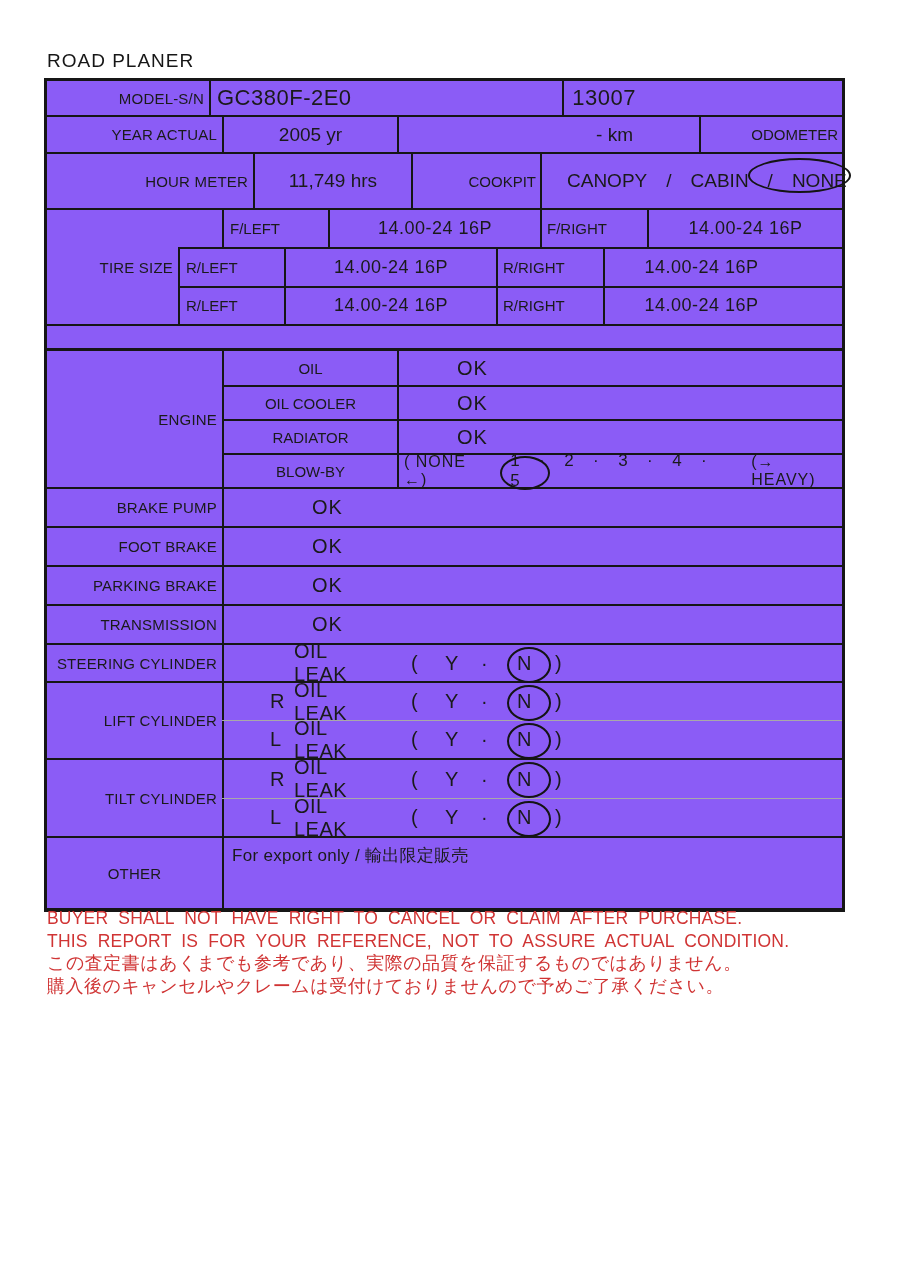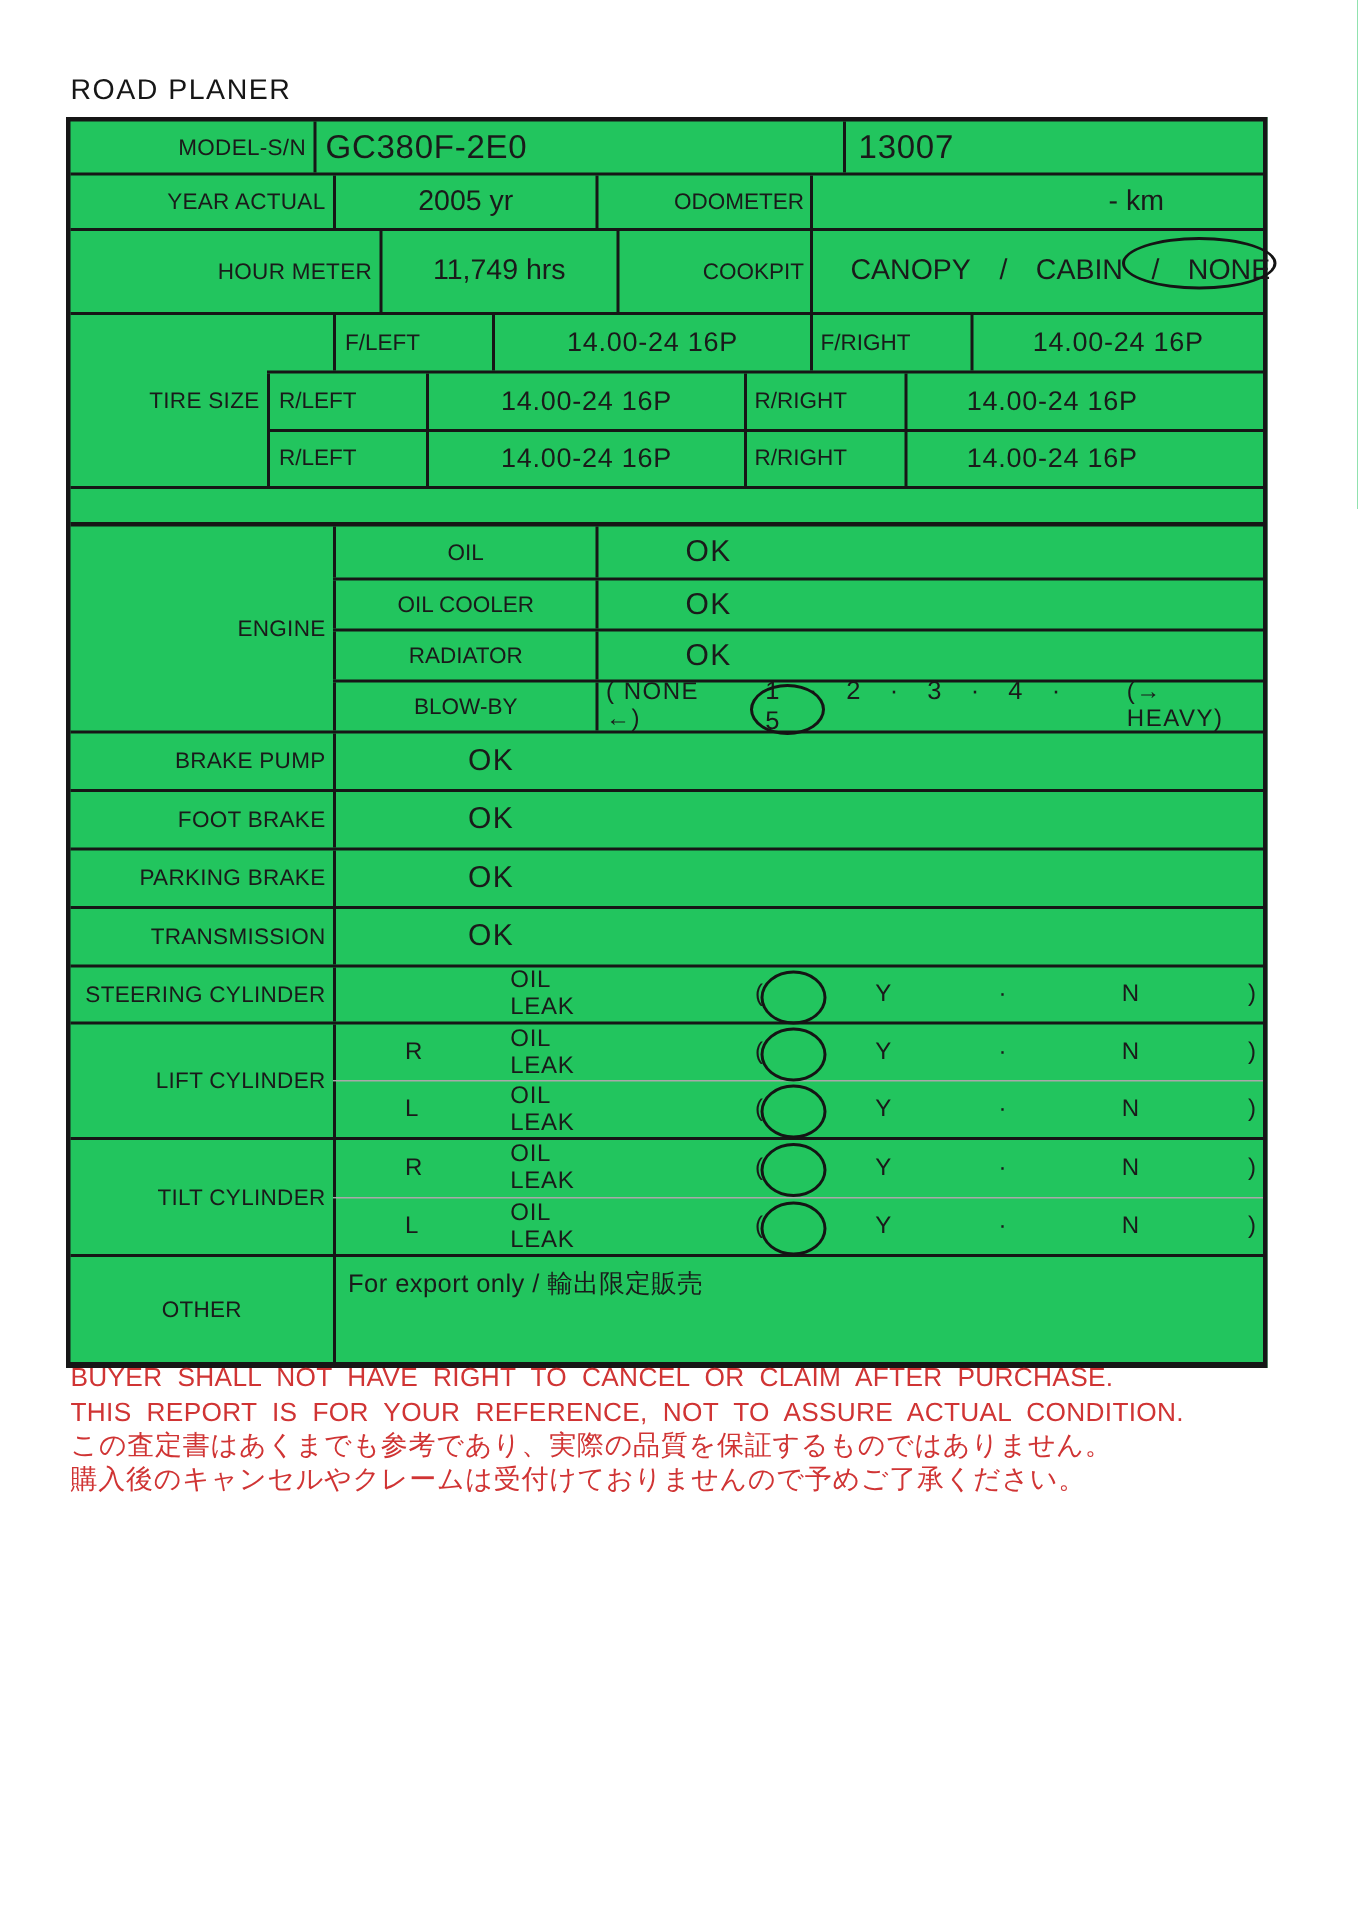--- a/index.html
+++ b/index.html
@@ -7,21 +7,21 @@
     width:905px;height:1280px;background:#ffffff;position:relative;
     font-family:"Liberation Sans", sans-serif;color:#1a1a1a;
     -webkit-font-smoothing:antialiased;overflow:hidden;
   }
   .page-title{
     position:absolute;left:47px;top:50px;font-size:19px;letter-spacing:1px;color:#161616;
   }
   
   .tbl{
     position:absolute;left:44px;top:78px;width:801px;box-sizing:border-box;
-    border:3px solid #161616;border-bottom-width:4px;background:#22c55e;
+    border:3px solid #161616;border-bottom-width:4px;background:#8b5cf6;
   }
   .row,.section{display:flex;box-sizing:border-box;border-top:2px solid #161616;}
   .row.first{border-top:none;}
   .c{box-sizing:border-box;border-left:2px solid #161616;display:flex;align-items:center;position:relative;overflow:visible;}
   .lab{
     width:175px;box-sizing:border-box;display:flex;align-items:center;justify-content:flex-end;
     padding-right:5px;font-size:15px;letter-spacing:0.2px;
   }
   .lab.center{justify-content:center;padding-right:0;}
   .rows{flex:1;display:flex;flex-direction:column;box-sizing:border-box;}
@@ -56,21 +56,21 @@
   .oval-n{left:283px;top:2px;width:40px;height:32px;}
   
   .blowby{font-size:16px;padding-left:5px;}
   .blowby .note{display:inline-block;letter-spacing:1px;}
   .blowby .num,.blowby .dot{display:inline-block;width:27px;text-align:center;font-size:17px;}
   .blowby .numwrap{margin-left:9px;}
   .blowby .rnote{margin-left:13px;letter-spacing:1px;}
   
   .okcell{padding-left:88px;}
   
-  .leak{font-size:16px;justify-content:space-between;}
+  .leak{font-size:20px;}
   .leak .pfx{display:inline-block;width:16px;margin-left:46px;}
   .leak .nm{display:inline-block;width:74px;margin-left:8px;letter-spacing:0.5px;}
   .leak .po{display:inline-block;width:10px;margin-left:43px;}
   .leak .y{display:inline-block;width:14px;margin-left:24px;}
   .leak .d{display:inline-block;width:8px;margin-left:22px;}
   .leak .n{display:inline-block;width:14px;margin-left:28px;}
   .leak .pc{display:inline-block;width:10px;margin-left:24px;}
   
   .other-val{align-items:flex-start !important;padding:6px 0 0 8px;font-size:17px;letter-spacing:0.3px;}
   
@@ -96,22 +96,22 @@
 
   <div class="row first h-r1">
     <div class="lab">MODEL-S/N</div>
     <div class="c w-v1 big pl6">GC380F-2E0</div>
     <div class="c w-v2 big pl8">13007</div>
   </div>
 
   <div class="row h-r2">
     <div class="lab">YEAR ACTUAL</div>
     <div class="c w-c2 mid center-txt">2005 yr</div>
+    <div class="c w-v2 mid right-txt pr66">- km</div>
     <div class="c w-c3 sm right-txt pr4">ODOMETER</div>
-    <div class="c w-v2 mid right-txt pr66">- km</div>
   </div>
 
   <div class="row h-r3">
     <div class="lab">HOUR METER</div>
     <div class="c w-c2 mid center-txt">11,749 hrs</div>
     <div class="c w-c3 sm right-txt pr4">COOKPIT</div>
     <div class="c w-v2 cockpit">
       <span>CANOPY</span>
       <span class="gap">/</span>
       <span class="gap">CABIN</span>

